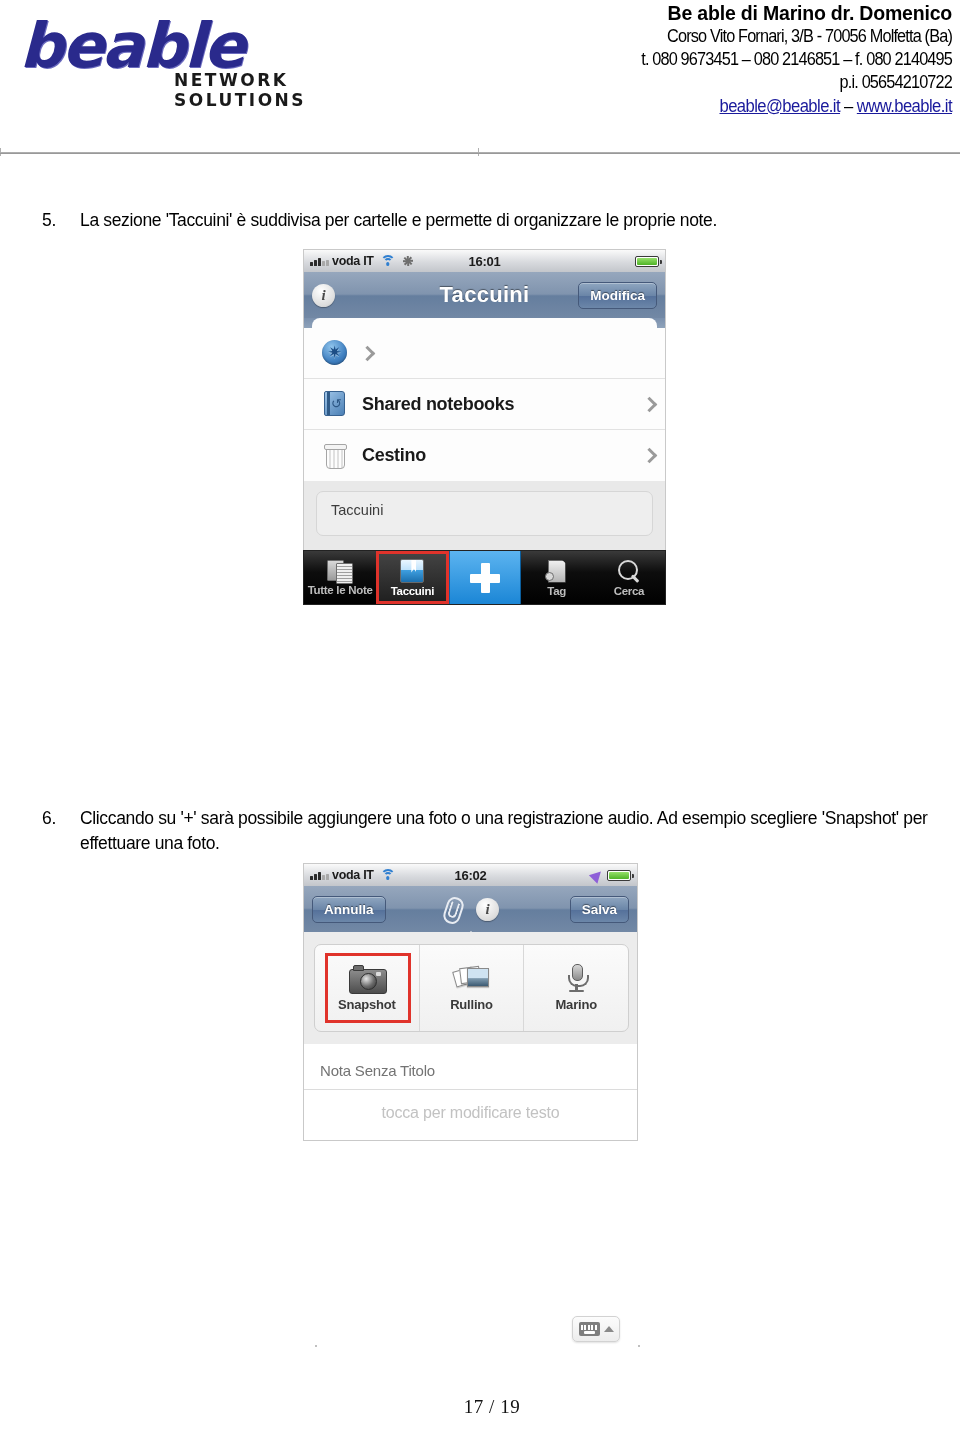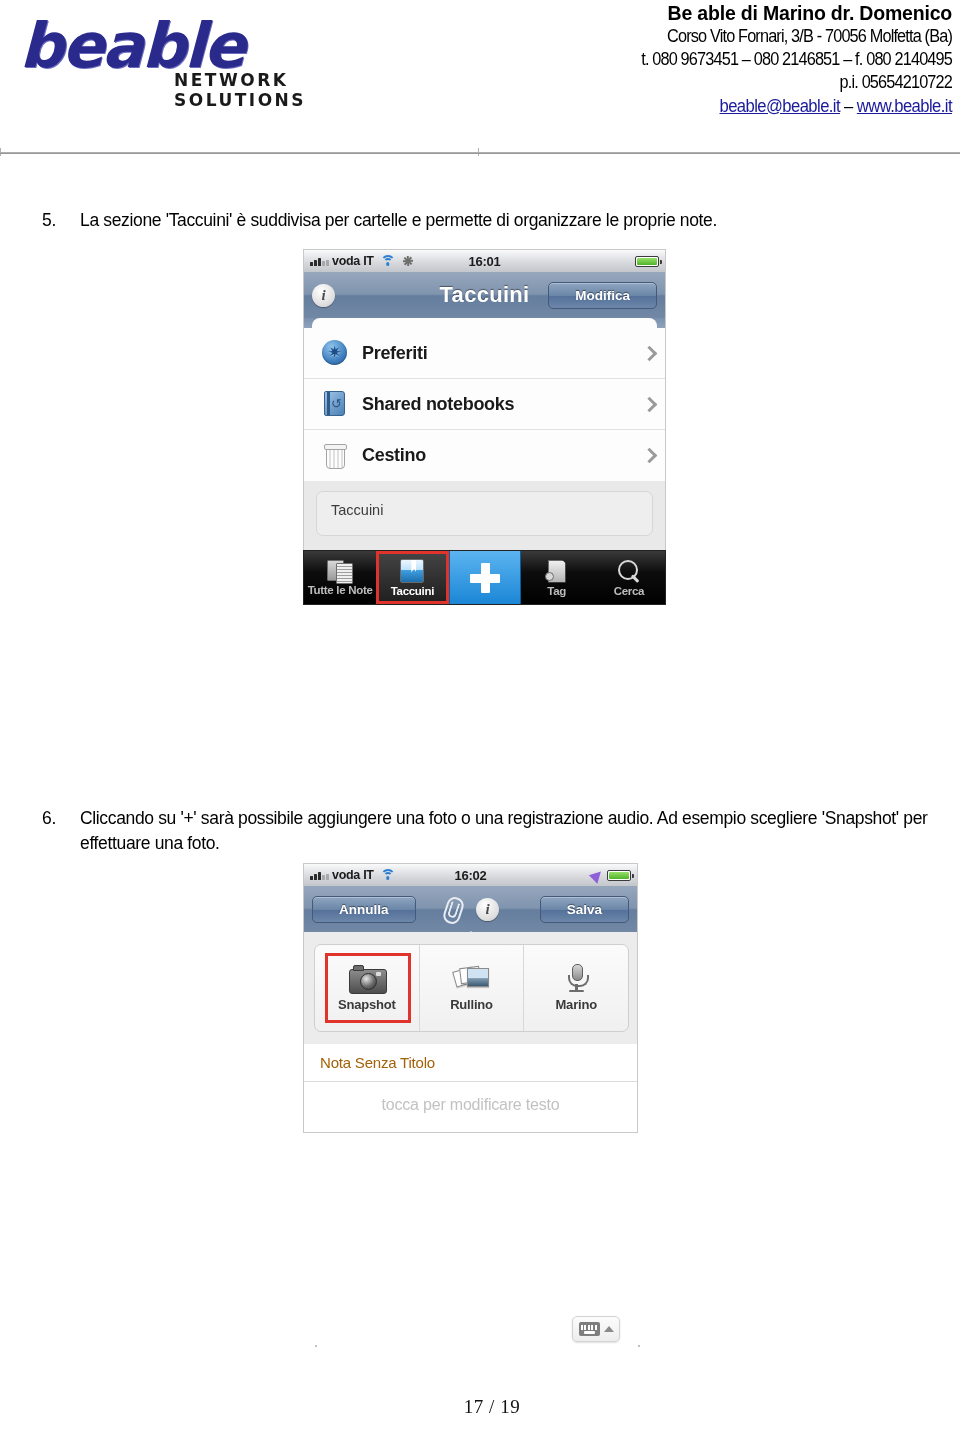--- a/index.html
+++ b/index.html
@@ -291,21 +291,21 @@
     font-family: "Liberation Serif", serif;
     font-style: italic;
     font-weight: 700;
     font-size: 15px;
     color: #4a4a4a;
     box-shadow: 0 1px 1px rgba(0,0,0,.3);
     flex: none;
   }
   .nav-btn {
     margin-left: auto;
-    padding: 5px 26px;
+    padding: 5px 11px;
     border-radius: 5px;
     background: linear-gradient(#8fa6c0 0%, #6b86a8 50%, #54709a 51%, #6c87a9 100%);
     border: 1px solid #45597a;
     color: #fff;
     font-size: 13.5px;
     font-weight: 700;
     text-shadow: 0 -1px 1px rgba(0,0,0,.5);
     box-shadow: inset 0 1px 0 rgba(255,255,255,.3);
     position: relative;
     z-index: 2;
@@ -684,23 +684,23 @@
     position:absolute;left:6px;bottom:0;width:15px;height:2.5px;background:#6d6d6d;border-radius:1px;
   }
 
   .note-fields {
     background: #ffffff;
     border-left: 1px solid #c9c9c9;
     border-right: 1px solid #c9c9c9;
     border-bottom: 1px solid #c9c9c9;
   }
   .note-title {
-    padding: 10px 16px 10px 16px;
+    padding: 18px 16px 10px 16px;
     font-size: 15px;
-    color: #a16207;
+    color: #737373;
     border-bottom: 1px solid #dcdcdc;
     letter-spacing: -0.2px;
   }
   .note-body {
     padding: 14px 16px 18px 16px;
     font-size: 16px;
     color: #c2c2c2;
     text-align: center;
     letter-spacing: -0.2px;
   }
@@ -831,23 +831,20 @@
 
   <div class="list-wrap">
     <div class="list-topcurve"></div>
 
     <div class="list-row">
       <span class="ic">
           <span class="ic-star">
             <span>✷</span>
           </span>
         </span>
-      <span class="lbl-wrap">
-        <span class="lbl">Preferiti</span>
-      </span>
       <span class="chev"></span>
     </div>
 
     <div class="list-row">
       <span class="ic">
           <span class="ic-book-blue">
             <span>↺</span>
           </span>
         </span>
       <span class="lbl-wrap">

